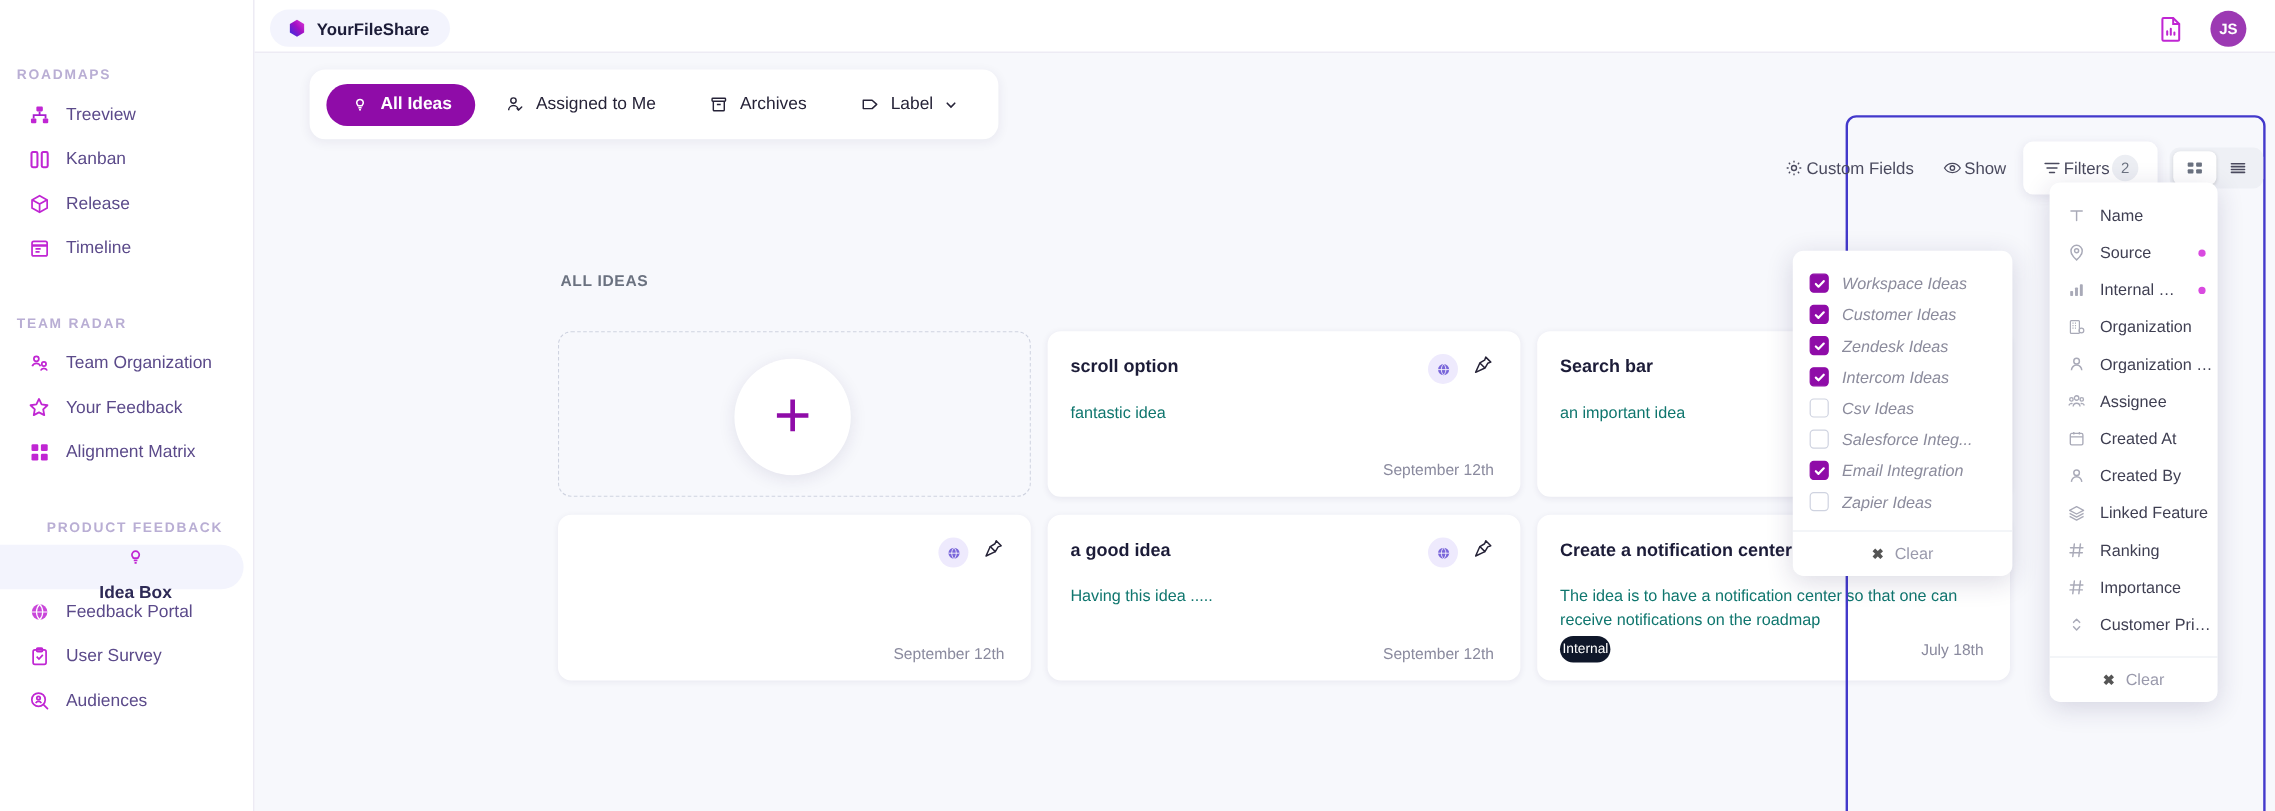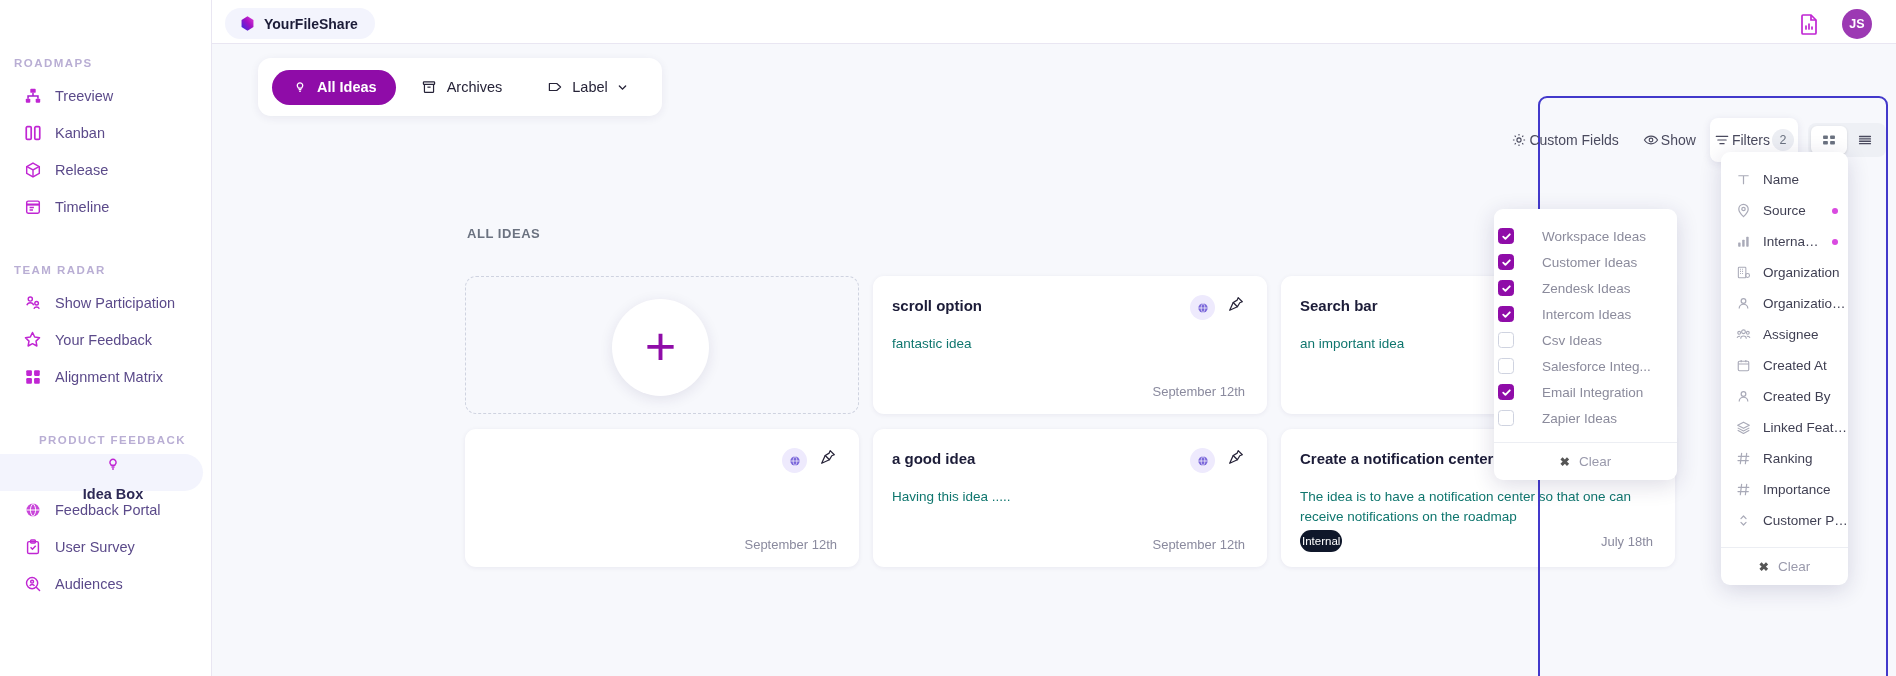--- a/index.html
+++ b/index.html
@@ -114,51 +114,51 @@
   
   .filter-outline {
     position: absolute; right: 8px; top: 52px; width: 350px; height: 612px;
     border: 2.3px solid #4339cb; border-radius: 9px; pointer-events: none; z-index: 40;
   }
   .toolbar {
     position: absolute; right: 10px; top: 74px; display: flex; align-items: center; gap: 4px; z-index: 45;
   }
   .tb-btn { display: flex; align-items: center; gap: 2px; font-size: 14px; color: #4a4a5e; padding: 9px 10px; cursor: pointer; border-radius: 8px; }
   .tb-btn .ico { width: 16px; height: 16px; display:flex; align-items:center; justify-content:center; }
-  .tb-btn.raised { background: #fff; box-shadow: 0 2px 9px rgba(40,30,90,.10); padding: 11px 4px; }
+  .tb-btn.raised { background: #fff; box-shadow: 0 2px 9px rgba(40,30,90,.10); padding: 11px 16px; }
   .badge-count {
     background: #eceef3; color: #6b7280; font-size: 12.5px;
     border-radius: 50%; width: 22px; height: 22px; display: flex; align-items: center; justify-content: center;
   }
   .view-toggle { display: flex; background: #eef0f5; border-radius: 8px; padding: 3px; margin-left: 6px; }
   .view-btn { width: 36px; height: 28px; border-radius: 6px; display: flex; align-items: center; justify-content: center; cursor: pointer; }
   .view-btn.sel { background: #fff; box-shadow: 0 1px 3px rgba(0,0,0,.12); }
 
   .source-panel {
     position: absolute; right: 219px; top: 165px; width: 183px;
     background: #fff; border-radius: 9px; box-shadow: 0 5px 22px rgba(40,30,90,.16);
     padding: 14px 0 0 0; z-index: 50;
   }
-  .chk-row { display: flex; align-items: center; gap: 28px; padding: 5px 4px; cursor: pointer; }
+  .chk-row { display: flex; align-items: center; gap: 11px; padding: 5px 14px; cursor: pointer; font-style: italic; }
   .chk {
     width: 16px; height: 16px; flex: 0 0 16px; border-radius: 3.5px;
     border: 1.6px solid #cfd3e0; background: #fff;
     display: flex; align-items: center; justify-content: center;
   }
   .chk.on { background: #8f0ca8; border-color: #8f0ca8; }
   .chk-lbl { font-size: 13.5px; color: #8b8b9c; white-space: nowrap; overflow: hidden; text-overflow: ellipsis; }
   .panel-clear {
     margin-top: 11px; border-top: 1px solid #eceef3; padding: 11px 0;
     display: flex; align-items: center; justify-content: center; gap: 9px;
     font-size: 13.5px; color: #9a9aac; cursor: pointer;
   }
   .panel-clear .x { color: #555; font-size: 12px; font-weight: bold; }
 
   .fields-panel {
-    position: absolute; right: 48px; top: 108px; width: 127px;
+    position: absolute; right: 48px; top: 108px; width: 140px;
     background: #fff; border-radius: 9px; box-shadow: 0 5px 22px rgba(40,30,90,.16);
     padding: 12px 0 0 0; z-index: 55;
   }
   .fld-row { display: flex; align-items: center; gap: 12px; padding: 7.5px 0 7.5px 14px; cursor: pointer; }
   .fld-row .ico { width: 16px; height: 16px; flex: 0 0 16px; display:flex; align-items:center; justify-content:center; color: #a9aab8; }
   .fld-lbl { font-size: 13.5px; color: #3f3f52; white-space: nowrap; overflow: hidden; text-overflow: ellipsis; }
   .dot { width: 6px; height: 6px; border-radius: 50%; background: #d94ae0; margin-left: auto; margin-right: 10px; flex: 0 0 6px; }
 
   svg { display: block; }
 </style>
@@ -216,21 +216,21 @@
     <div class="nav-list">
       <div class="nav-item">
         <span class="ico">
           <svg viewBox="0 0 20 20" width="18" height="18" fill="none" stroke="#c026d3" stroke-width="1.6">
             <circle cx="7" cy="5.6" r="2.3"></circle>
               <path d="M3.2 12.5a4 4 0 0 1 7.6 0"></path>
             <circle cx="14" cy="10.3" r="2"></circle>
               <path d="M11 16.4a3.3 3.3 0 0 1 6 0"></path>
           </svg>
         </span>
-        <span class="lbl">Show Participation</span>
+        <span class="lbl">Team Organization</span>
       </div>
       <div class="nav-item">
         <span class="ico">
           <svg viewBox="0 0 20 20" width="19" height="19" fill="none" stroke="#c026d3" stroke-width="1.6" stroke-linejoin="round">
             <path d="M10 2.6 L12.3 7.4 L17.4 8.1 L13.7 11.7 L14.6 16.8 L10 14.4 L5.4 16.8 L6.3 11.7 L2.6 8.1 L7.7 7.4 Z"></path>
           </svg>
         </span>
         <span class="lbl">Your Feedback</span>
       </div>
       <div class="nav-item">
@@ -327,20 +327,30 @@
             <svg viewBox="0 0 20 20" width="16" height="16" fill="none" stroke="#ffffff" stroke-width="1.6">
               <path d="M6.6 8.2a3.4 3.4 0 1 1 6.8 0c0 1.5-1 2.2-1.4 3.1h-4c-.4-.9-1.4-1.6-1.4-3.1Z"></path>
               <path d="M8.3 13.4h3.4M9 15.6h2"></path>
             </svg>
           </span>
           <span>All Ideas</span>
         </div>
         <div class="tab">
           <span class="ico">
             <svg viewBox="0 0 20 20" width="16" height="16" fill="none" stroke="#262338" stroke-width="1.5">
+              <circle cx="8.6" cy="6" r="2.8"></circle>
+                <path d="M3.6 16.2a5 5 0 0 1 10 0"></path>
+              <path d="M12.4 14.2 L14 15.8 L17.2 12.6" stroke-linecap="round"></path>
+            </svg>
+          </span>
+          <span>Assigned to Me</span>
+        </div>
+        <div class="tab">
+          <span class="ico">
+            <svg viewBox="0 0 20 20" width="16" height="16" fill="none" stroke="#262338" stroke-width="1.5">
               <rect x="3" y="3.5" width="14" height="3.2" rx="0.8"></rect>
               <path d="M4.3 6.8v9a.9.9 0 0 0 .9.9h9.6a.9.9 0 0 0 .9-.9v-9"></path>
               <path d="M8 10.2h4"></path>
             </svg>
           </span>
           <span>Archives</span>
         </div>
         <div class="tab">
           <span class="ico">
             <svg viewBox="0 0 20 20" width="16" height="16" fill="none" stroke="#262338" stroke-width="1.5" stroke-linejoin="round">

